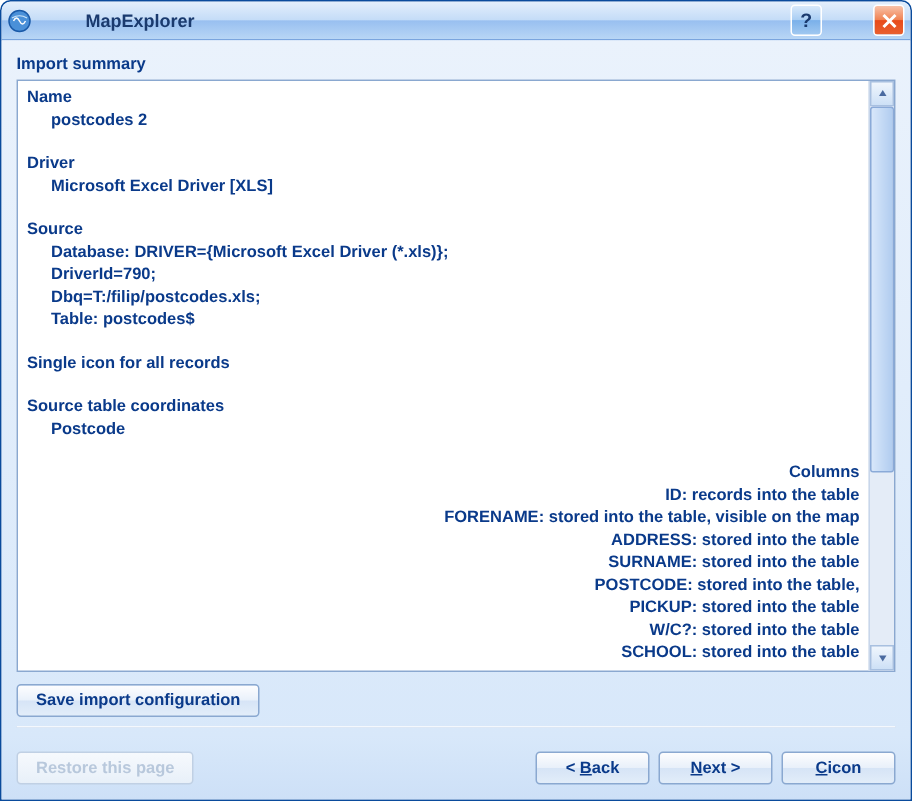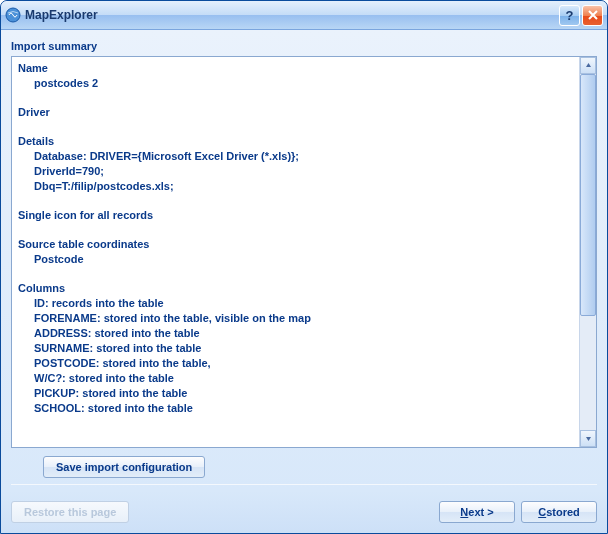--- a/index.html
+++ b/index.html
@@ -23,20 +23,21 @@
     }
     .titlebar {
       height: 29px;
       background: linear-gradient(to bottom, #3b8ce8 0%, #2b6bd0 45%, #1a52b8 46%, #2262c8 100%);
       background: linear-gradient(to bottom, #e4effc 0%, #c4dcf7 50%, #98bff0 51%, #b8d6f5 100%);
       border-bottom: 1px solid #7aa5de;
       display: flex;
       align-items: center;
       padding: 0 4px;
       border-radius: 6px 6px 0 0;
+      gap: 32px;
     }
     .titlebar-icon {
       width: 16px;
       height: 16px;
       margin-right: 4px;
       display:flex;align-items:center;justify-content:center;
     }
     .titlebar-title {
       font-weight: bold;
       color: #1a3a6e;
@@ -88,21 +89,21 @@
     .content-scroll {
       flex: 1;
       padding: 4px 6px;
       overflow: hidden;
       color: #0a3a8a;
       line-height: 15px;
       font-weight: bold;
     }
     .ind { padding-left: 16px; }
     .blk { margin-bottom: 14px; }
-    .blk:last-child{margin-bottom:0;}
+    .blk:last-child{margin-bottom:0;text-align:right;}
     .scrollbar {
       width: 17px;
       background: #e8eef8;
       border-left: 1px solid #c8d6ea;
       display: flex;
       flex-direction: column;
     }
     .sb-btn {
       height: 17px;
       background: linear-gradient(to bottom, #f0f6fd, #cde0f6);
@@ -114,21 +115,20 @@
     .sb-thumb {
       position:absolute;left:0;right:0;
       background: linear-gradient(to right, #d8e7fa, #b0ccef);
       border:1px solid #8aaad8;
       border-radius:2px;
     }
     .sb-thumb.top { top:0; height:68%; }
     .sb-btn svg{width:7px;height:7px;}
     .btn-row {
       padding: 8px 0 2px 0;
-      margin-left: 32px;
     }
     .btn {
       background: linear-gradient(to bottom, #fdfdfe 0%, #e8f0fa 50%, #d6e4f6 51%, #e2edf9 100%);
       border: 1px solid #8aa8d0;
       border-radius: 3px;
       padding: 4px 12px;
       color: #0a3a8a;
       font-weight: bold;
       font-size: 11px;
       font-family: Tahoma,sans-serif;
@@ -181,43 +181,45 @@
     <div class="section-title">Import summary</div>
 
     <div class="content-frame">
       <div class="content-scroll">
         <div class="blk">
           <div>Name</div>
           <div class="ind">postcodes 2</div>
         </div>
         <div class="blk">
           <div>Driver</div>
-        </div>
-        <div class="blk">
-          <div>Details</div>
+          <div class="ind">Microsoft Excel Driver [XLS]</div>
+        </div>
+        <div class="blk">
+          <div>Source</div>
           <div class="ind">Database: DRIVER={Microsoft Excel Driver (*.xls)};</div>
           <div class="ind">DriverId=790;</div>
           <div class="ind">Dbq=T:/filip/postcodes.xls;</div>
+          <div class="ind">Table: postcodes$</div>
         </div>
         <div class="blk">
           <div>Single icon for all records</div>
         </div>
         <div class="blk">
           <div>Source table coordinates</div>
           <div class="ind">Postcode</div>
         </div>
         <div class="blk">
           <div>Columns</div>
           <div class="ind">ID: records into the table</div>
           <div class="ind">FORENAME: stored into the table, visible on the map</div>
           <div class="ind">ADDRESS: stored into the table</div>
           <div class="ind">SURNAME: stored into the table</div>
           <div class="ind">POSTCODE: stored into the table,</div>
+          <div class="ind">PICKUP: stored into the table</div>
           <div class="ind">W/C?: stored into the table</div>
-          <div class="ind">PICKUP: stored into the table</div>
           <div class="ind">SCHOOL: stored into the table</div>
         </div>
       </div>
       <div class="scrollbar">
         <div class="sb-btn">
             <svg viewBox="0 0 7 7">
               <path d="M3.5 1 L6 5 L1 5 Z" fill="#4a6aa0"></path>
             </svg>
           </div>
         <div class="sb-track">
@@ -234,16 +236,17 @@
     <div class="btn-row">
       <button class="btn">Save import configuration</button>
     </div>
     <div class="hr"></div>
   </div>
 
   <div class="footer">
     <div class="footer-left">
       <button class="btn btn-disabled">Restore this page</button>
     </div>
+    <button class="btn"><span>&lt; </span><u>B</u><span>ack</span></button>
     <button class="btn"><u>N</u><span>ext &gt;</span></button>
-    <button class="btn"><u>C</u><span>stored</span></button>
+    <button class="btn"><u>C</u><span>icon</span></button>
   </div>
 </div>
 
 </body></html>

